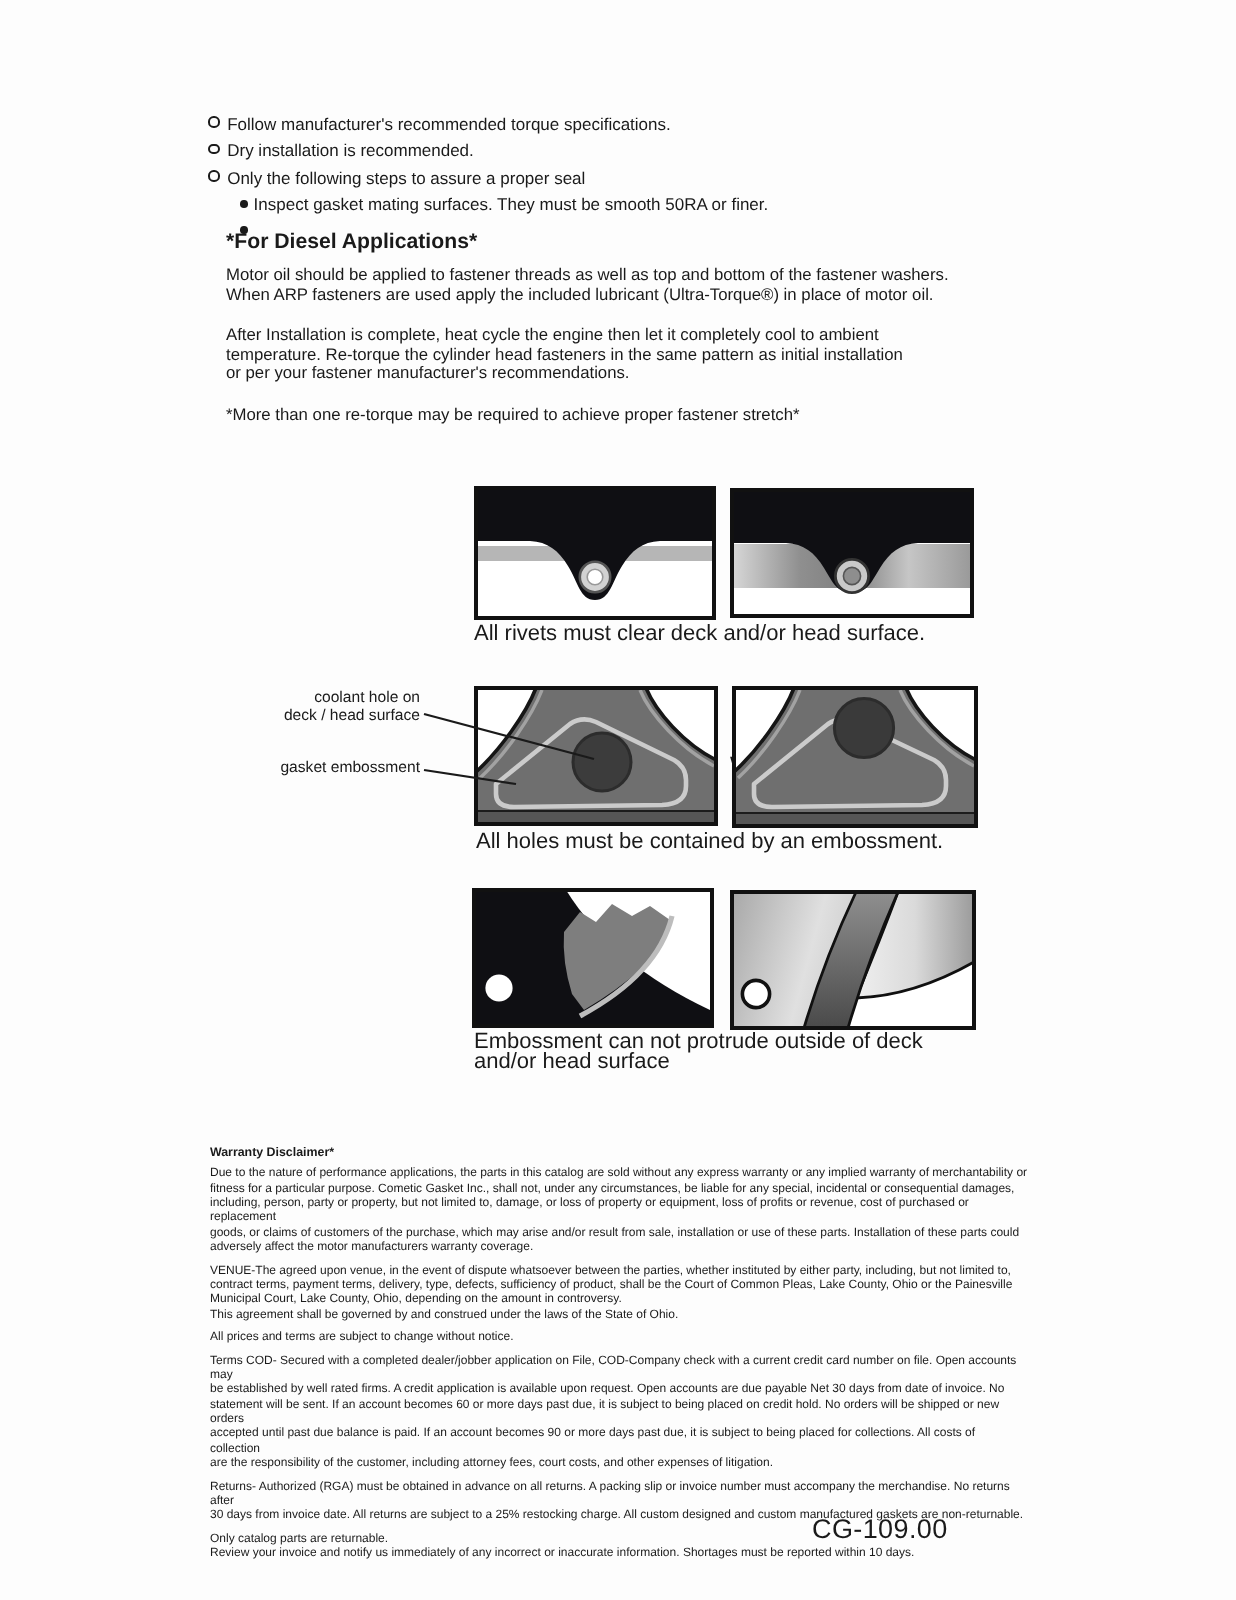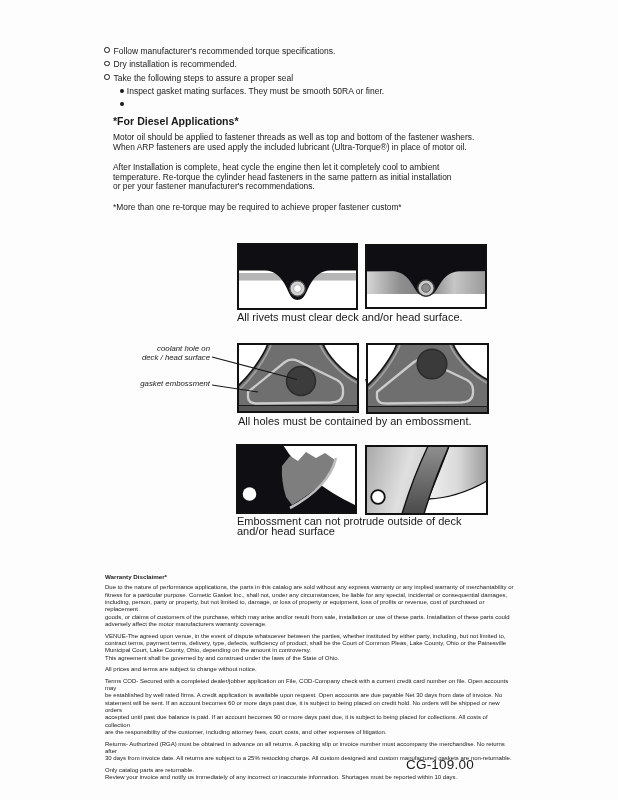--- a/index.html
+++ b/index.html
@@ -17,49 +17,49 @@
   .mk-o{display:inline-block;width:3.6px;height:3.6px;border:1px solid #1a1a1a;
         border-radius:50%;margin-right:4px;vertical-align:1px;}
   .mk-dot{display:inline-block;width:3.8px;height:3.8px;background:#1a1a1a;
         border-radius:50%;margin-right:3px;vertical-align:1px;}
   
   .sec-head{font-size:10.6px;font-weight:bold;white-space:nowrap;}
   .body-p{font-size:8.4px;line-height:9.5px;white-space:pre-line;}
   
   .rw-label{font-size:11px;letter-spacing:0.4px;text-align:left;white-space:nowrap;margin-top:48px;}
   .dg-caption{font-size:11px;font-weight:normal;white-space:pre-line;line-height:10px;}
-  .annot{font-size:7.8px;line-height:8.9px;text-align:right;white-space:pre-line;font-style:italic;}
+  .annot{font-size:7.8px;line-height:8.9px;text-align:right;white-space:pre-line;}
   
   .disc{font-size:6px;line-height:7.35px;width:409px;}
   .disc-head{font-weight:bold;margin:0 0 4px 0;font-size:6.2px;}
   .disc p{margin:0 0 4.2px 0;white-space:pre-line;}
   .footer-code{font-size:13.5px;letter-spacing:0.2px;white-space:nowrap;}
   svg{display:block;}
 </style>
 </head>
 <body>
 
 <div id="page">
 
 
-  <div class="abs bullets" style="left:104px;top:45px;">
+  <div class="abs bullets" style="left:104px;top:56px;">
     <div class="b-row"><span class="mk-o"></span><span>Follow manufacturer's recommended torque specifications.</span></div>
     <div class="b-row"><span class="mk-o"></span><span>Dry installation is recommended.</span></div>
-    <div class="b-row"><span class="mk-o"></span><span>Take the following steps to assure a proper seal</span></div>
+    <div class="b-row"><span class="mk-o"></span><span>Only the following steps to assure a proper seal</span></div>
     <div class="b-row b-sub"><span class="mk-dot"></span><span>Inspect gasket mating surfaces.  They must be smooth 50RA or finer.</span></div>
     <div class="b-row b-sub"><span class="mk-dot"></span></div>
   </div>
 
   <div class="abs sec-head" style="left:113px;top:115px;">*For Diesel Applications*</div>
   <div class="abs body-p" style="left:113px;top:133px;width:402px;">Motor oil should be applied to fastener threads as well as top and bottom of the fastener washers.
 When ARP fasteners are used apply the included lubricant (Ultra-Torque®) in place of motor oil.</div>
   <div class="abs body-p" style="left:113px;top:163px;width:402px;">After Installation is complete, heat cycle the engine then let it completely cool to ambient
 temperature. Re-torque the cylinder head fasteners in the same pattern as initial installation
 or per your fastener manufacturer's recommendations.</div>
-  <div class="abs body-p" style="left:113px;top:203px;width:402px;">*More than one re-torque may be required to achieve proper fastener custom*</div>
+  <div class="abs body-p" style="left:113px;top:203px;width:402px;">*More than one re-torque may be required to achieve proper fastener stretch*</div>
 
   <div class="abs rw-label" style="left:237px;top:229px;width:121px;">RIGHT</div>
   <div class="abs rw-label" style="left:365px;top:229px;width:122px;">WRONG</div>
 
   <svg class="abs" style="left:237px;top:243px;" width="121" height="67" viewBox="0 0 121 67">
     <rect x="1" y="1" width="119" height="65" fill="#ffffff"></rect>
     <rect x="2" y="30" width="117" height="7.5" fill="#b6b6b6"></rect>
     <path d="M1,1 H120 V27.5 H93 C84,28 79,32 74,40 C69,48 68,57 60.5,57 C53,57 52,48 47,40 C42,32 37,28 28,27.5 H1 Z" fill="#0f0f13"></path>
     <circle cx="60.5" cy="45.5" r="7.6" fill="#d2d2d2" stroke="#555555" stroke-width="1.3"></circle>
     <circle cx="60.5" cy="45.5" r="3.9" fill="#ffffff" stroke="#999999" stroke-width="0.8"></circle>

